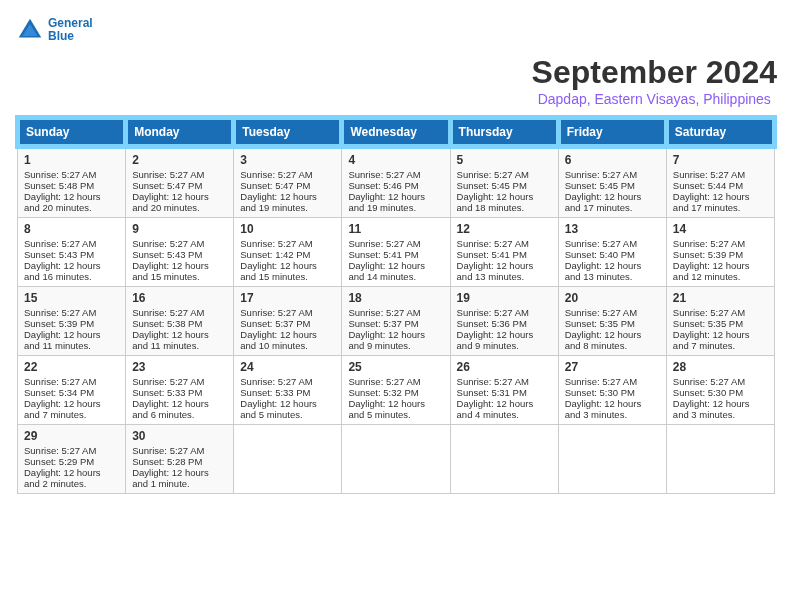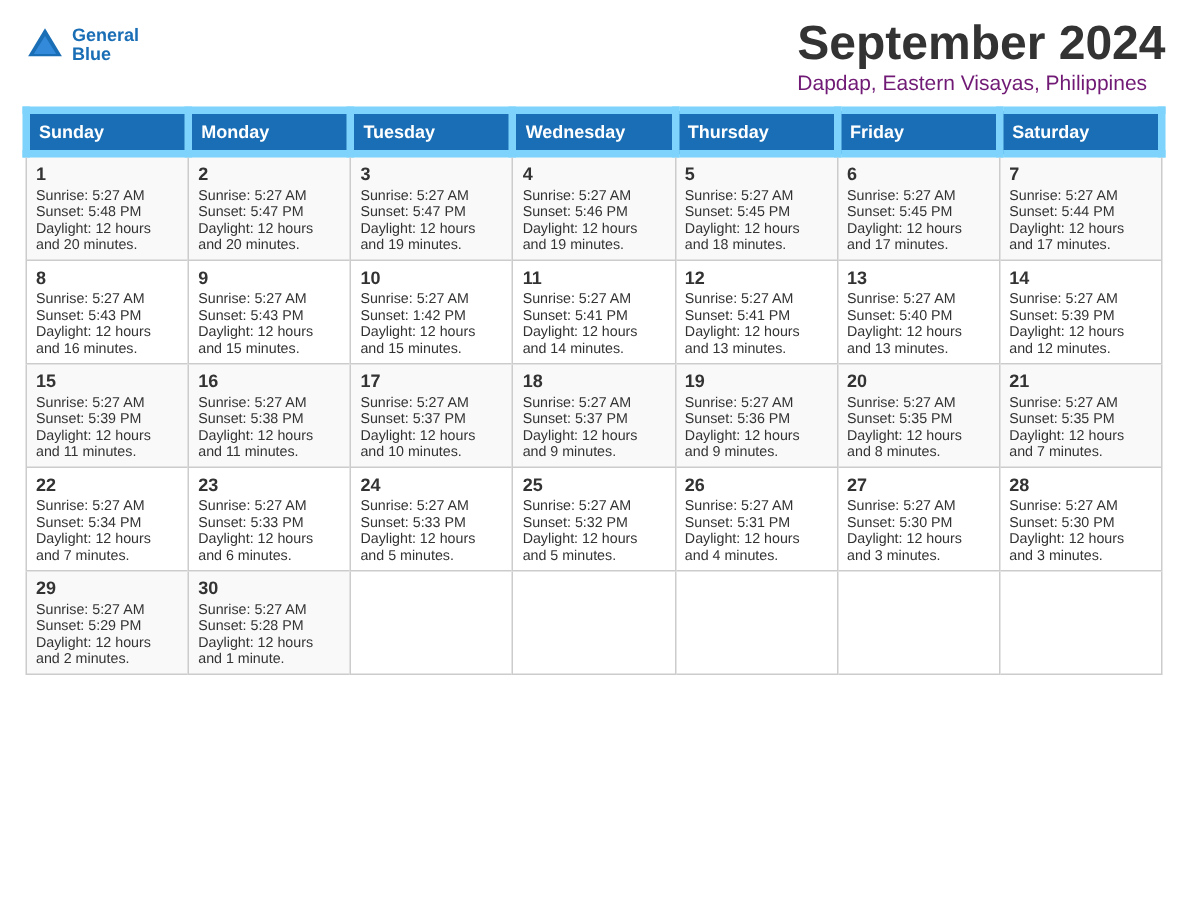--- a/index.html
+++ b/index.html
@@ -33,30 +33,31 @@
     }
     .logo-text span {
       color: #1a6eb5;
     }
     .logo-icon {
       width: 30px;
       height: 30px;
       margin-right: 3px;
     }
     .title-area {
-      text-align: left;
+      text-align: center;
+      margin-top: 44px;
     }
     .month-title {
       font-size: 32px;
       font-weight: bold;
       color: #333;
     }
     .location {
       font-size: 14px;
-      color: #701a75;
+      color: #8b5cf6;
     }
     table {
       width: 100%;
       border-collapse: collapse;
       font-size: 10px;
     }
     thead tr {
       background-color: #1a6eb5;
       color: white;
     }

